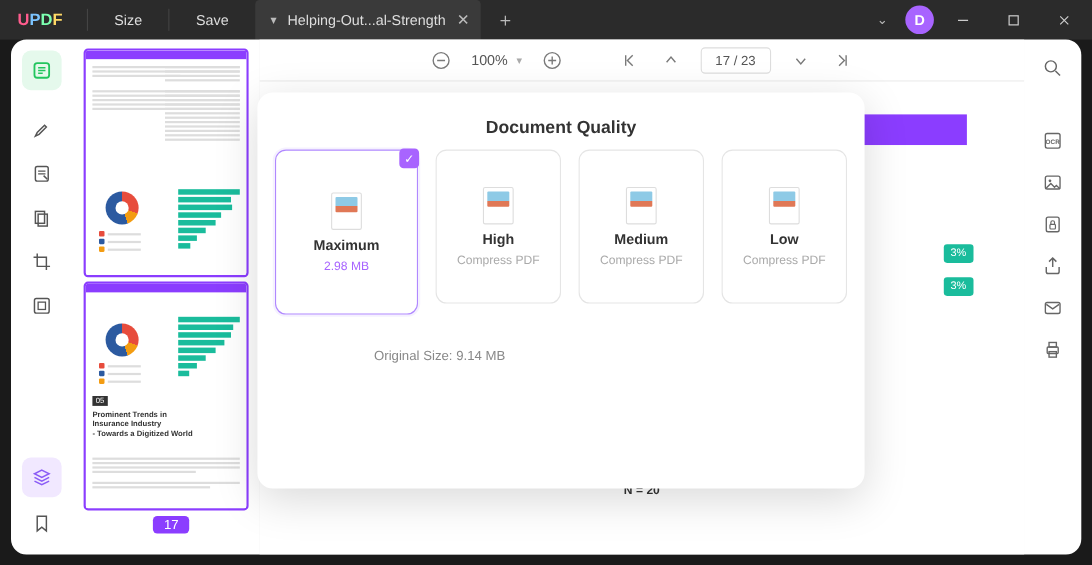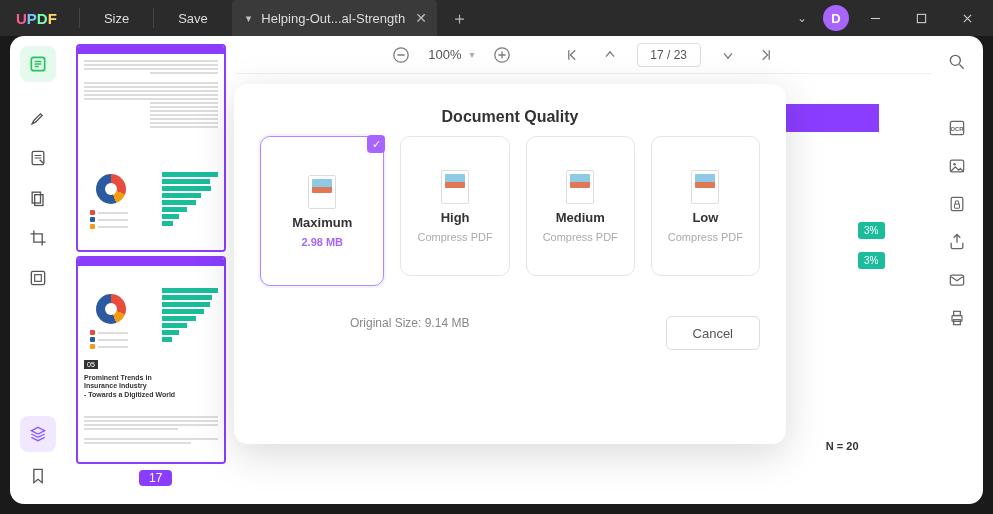--- a/index.html
+++ b/index.html
@@ -54,40 +54,40 @@
 .zoom { color: #555; font-size: 13px; display: flex; align-items: center; gap: 8px; }
 .zoom-chev { color: #aaa; font-size: 10px; }
 .page-in { width: 64px; height: 24px; border: 1px solid #ddd; border-radius: 4px; display: flex; align-items: center; justify-content: center; font-size: 12px; color: #555; }
 .tb-gap { width: 16px; }
 
 .page-bg { position: absolute; top: 38px; left: 0; right: 0; bottom: 0; background: #fff; display: flex; flex-direction: column; align-items: center; }
 .purple-band { width: 590px; height: 28px; background: #8b3dff; margin-top: 30px; }
 .page-body { width: 590px; background: #fff; padding: 20px; position: relative; }
 .databox { position: absolute; right: -6px; top: 90px; background: #1abc9c; color: #fff; font-size: 10px; padding: 3px 6px; border-radius: 3px; }
 .databox2 { position: absolute; right: -6px; top: 120px; background: #1abc9c; color: #fff; font-size: 10px; padding: 3px 6px; border-radius: 3px; }
-.ptxt { text-align: right; font-size: 11px; font-weight: 700; color: #333; margin-top: 8px; }
+.ptxt { text-align: center; font-size: 11px; font-weight: 700; color: #333; margin-top: 8px; }
 
 
 .right-bar { width: 52px; display: flex; flex-direction: column; align-items: center; padding-top: 14px; gap: 14px; }
 .rb-btn { width: 24px; height: 24px; display: flex; align-items: center; justify-content: center; color: #666; cursor: pointer; }
 .rb-btn svg { width: 20px; height: 20px; }
 
 
-.modal { position: absolute; left: 224px; top: 48px; width: 552px; height: 360px; background: #fff; border-radius: 14px; box-shadow: 0 10px 40px rgba(0,0,0,.15); padding: 24px 26px 20px; z-index: 10; }
+.modal { position: absolute; left: 224px; top: 48px; width: 552px; height: 360px; background: #fff; border-radius: 14px; box-shadow: 0 10px 40px rgba(0,0,0,.15); padding: 24px 16px 20px; z-index: 10; }
 .m-title { text-align: center; font-size: 16px; font-weight: 700; color: #333; margin-bottom: 10px; }
 .m-sub { text-align: center; font-size: 12px; color: #888; margin-bottom: 20px; }
 .opts { display: flex; gap: 16px; justify-content: center; margin-bottom: 30px; }
 .opt { width: 114px; height: 140px; border: 1px solid #e5e5e5; border-radius: 10px; display: flex; flex-direction: column; align-items: center; justify-content: center; gap: 6px; cursor: pointer; position: relative; }
 .opt.sel { border: 1.5px solid #b088ff; box-shadow: 0 0 0 2px rgba(176,136,255,.12); height: 150px; width: 130px; }
 .opt .check { position: absolute; top: -2px; right: -2px; width: 18px; height: 18px; background: #a864ff; border-radius: 4px; display: flex; align-items: center; justify-content: center; color: #fff; font-size: 11px; }
 .opt-img { width: 28px; height: 34px; background: #fff; border: 1px solid #ddd; border-radius: 2px; position: relative; }
 .opt-img::before { content: ''; position: absolute; top: 3px; left: 3px; right: 3px; height: 14px; background: linear-gradient(180deg, #8ecae6 60%, #e07856 60%); border-radius: 1px; }
 .opt-name { font-size: 13px; font-weight: 700; color: #333; }
 .opt-sub { font-size: 11px; color: #aaa; }
-.opt.sel .opt-sub { color: #a864ff; font-weight: 700; }
+.opt.sel .opt-sub { color: #a864ff; font-weight: 400; }
 .m-foot { display: flex; align-items: flex-start; gap: 12px; }
 .orig { font-size: 12px; color: #888; margin-left: 90px; margin-right: auto; }
 .btn { height: 34px; padding: 0 26px; border-radius: 6px; font-size: 13px; cursor: pointer; display: flex; align-items: center; border: 1px solid #ddd; background: #fff; color: #555; }
 .btn.primary { background: #a864ff; color: #fff; border: none; outline: 3px solid #3b42d1; outline-offset: 2px; border-radius: 4px; }
 </style>
 </head>
 <body>
 
 <div class="title-bar">
   <div class="logo"><span class="u">U</span><span class="p">P</span><span class="d">D</span><span class="f">F</span></div>
@@ -407,17 +407,16 @@
         <div class="opt-sub">Compress PDF</div>
       </div>
       <div class="opt">
         <div class="opt-img"></div>
         <div class="opt-name">Low</div>
         <div class="opt-sub">Compress PDF</div>
       </div>
     </div>
     <div class="m-foot">
       <div class="orig">Original Size: 9.14 MB</div>
-      <div class="btn">Cancel</div>
     </div>
   </div>
 
 </div>
 
 </body></html>

